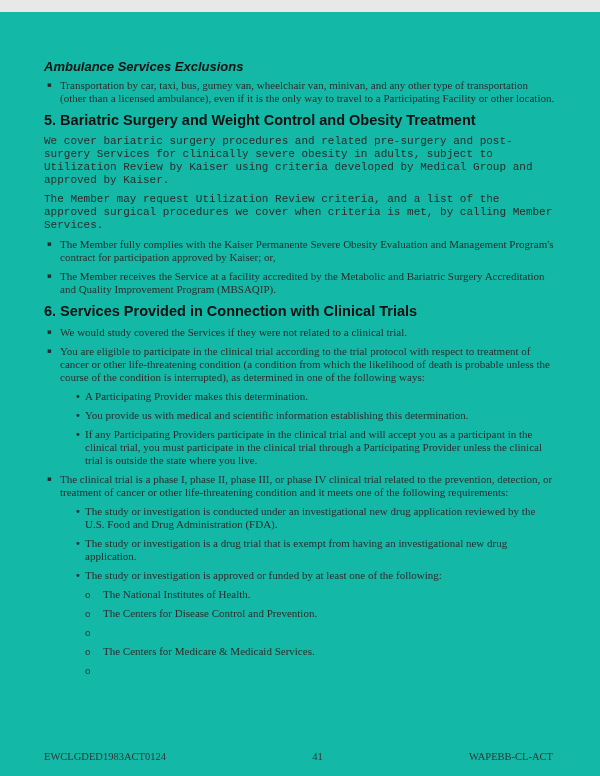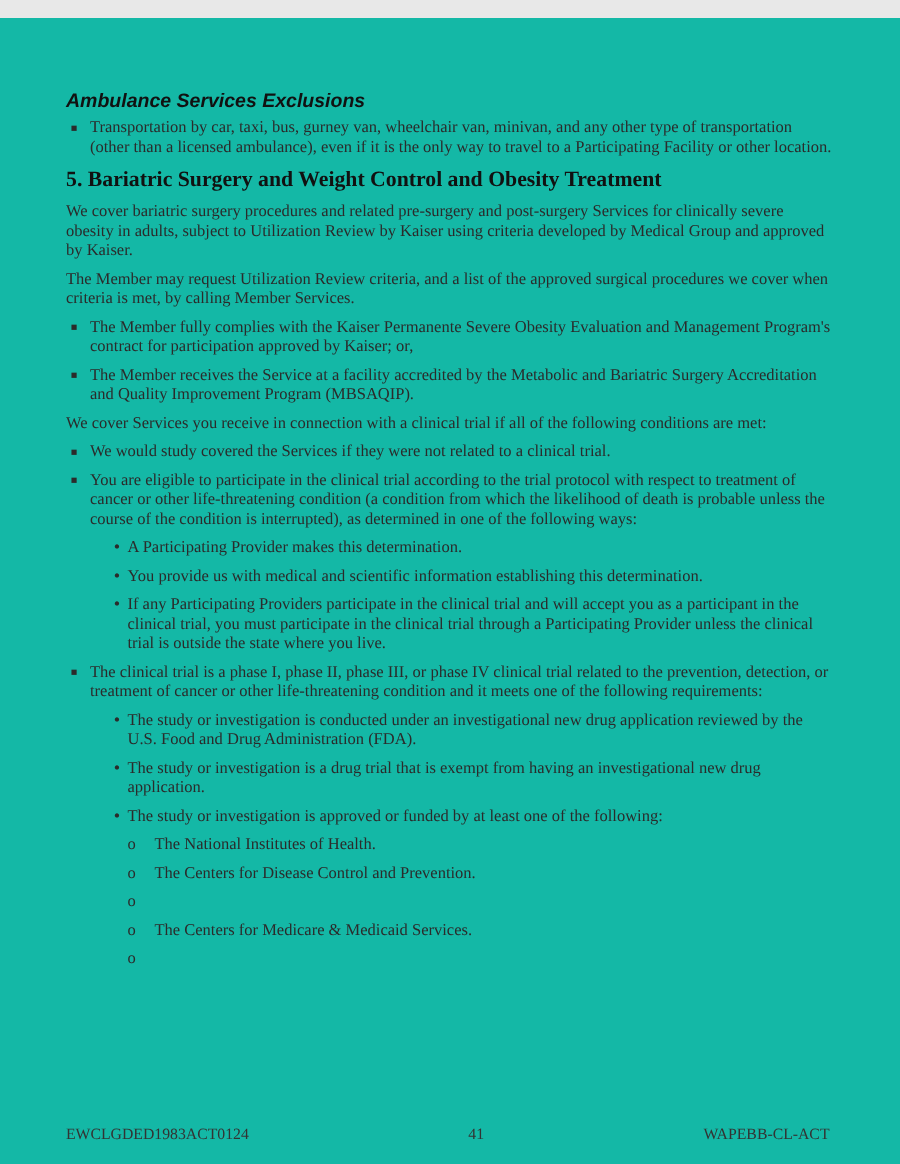--- a/index.html
+++ b/index.html
@@ -25,27 +25,27 @@
     margin: 0 0 5px 0;
     font-family: "Liberation Sans", sans-serif;
     font-size: 13px;
     font-weight: bold;
     font-style: italic;
     color: #111111;
     line-height: 14px;
   }
   h2.sechead {
     margin: 4px 0 6px 0;
-    font-family: Liberation Serif, serif;
+    font-family: Liberation Sans, sans-serif;
     font-size: 14.5px;
     font-weight: bold;
     color: #111111;
     line-height: 18px;
   }
-  p.par { margin: 0 0 6px 0; }
+  p.par { margin: 0 0 6px 0; font-family: Liberation Mono, monospace; }
   .list { margin: 0; }
   .li { display: flex; margin: 0 0 6px 0; }
   .li .marker {
     flex: 0 0 auto;
     line-height: 13px;
     color: #2b2b2b;
   }
   .li .txt { flex: 1 1 auto; font-family: Liberation Serif, serif; }
   .lvl-1 { padding-left: 3px; }
   .lvl-1 .marker { width: 13px; font-family: "DejaVu Sans", sans-serif; font-size: 7px; }
@@ -95,21 +95,21 @@
           <span class="marker">▪</span>
           <span class="txt">The Member fully complies with the Kaiser Permanente Severe Obesity Evaluation and Management Program's contract for participation approved by Kaiser; or,</span>
         </div>
 
         <div class="li lvl-1">
           <span class="marker">▪</span>
           <span class="txt">The Member receives the Service at a facility accredited by the Metabolic and Bariatric Surgery Accreditation and Quality Improvement Program (MBSAQIP).</span>
         </div>
       </div>
 
-    <p class="par">We cover Services you receive in connection with a clinical trial if all of the following conditions are met:</p>
+    <h2 class="sechead">6. Services Provided in Connection with Clinical Trials</h2>
     <div class="list">
 
         <div class="li lvl-1">
           <span class="marker">▪</span>
           <span class="txt">We would study covered the Services if they were not related to a clinical trial.</span>
         </div>
 
         <div class="li lvl-1">
           <span class="marker">▪</span>
           <span class="txt">You are eligible to participate in the clinical trial according to the trial protocol with respect to treatment of cancer or other life-threatening condition (a condition from which the likelihood of death is probable unless the course of the condition is interrupted), as determined in one of the following ways:</span>

